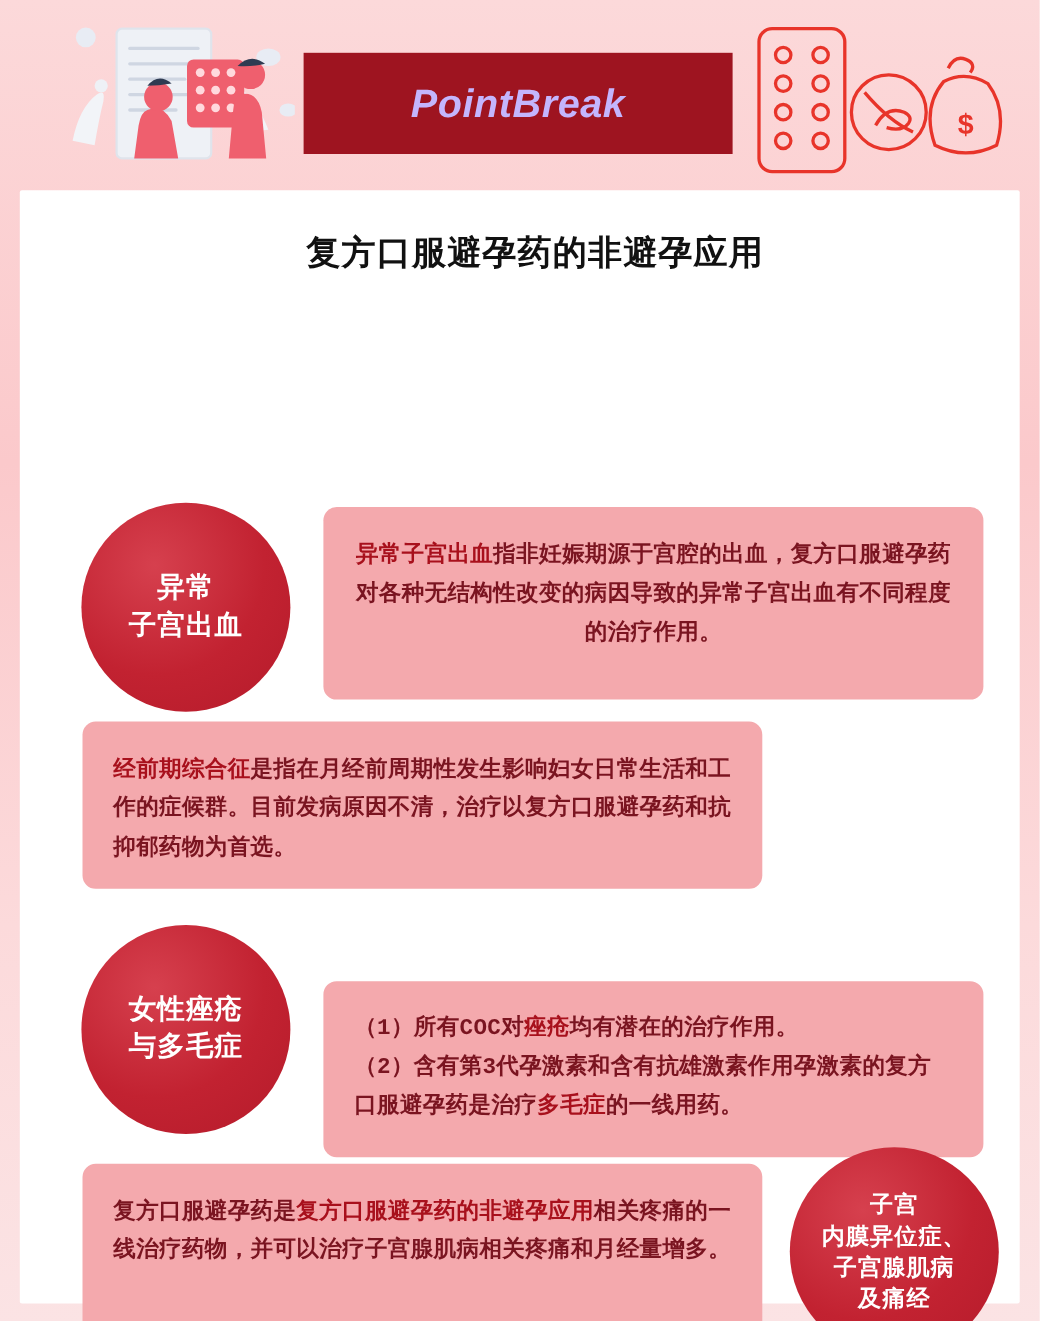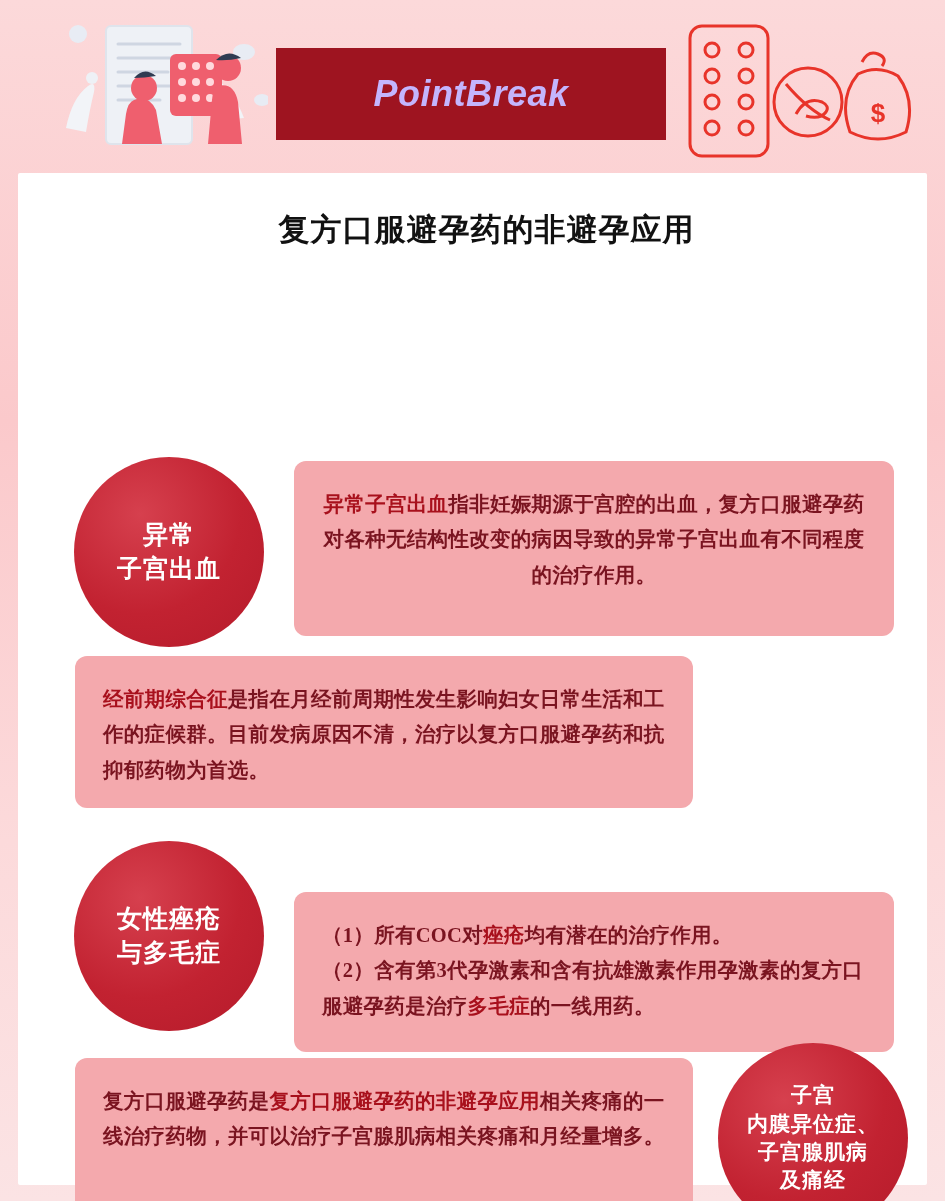--- a/index.html
+++ b/index.html
@@ -126,21 +126,21 @@
   #row1 { top: 280px; height: 190px; }
   #row1 .circle { left: 56px; top: 4px; }
   #row1 .bubble { left: 276px; top: 8px; width: 600px; height: 175px; text-align: center; }
 
   
   #row2 { top: 475px; height: 190px; }
   #row2 .circle { left: 700px; top: 0; }
   #row2 .bubble { left: 57px; top: 8px; width: 618px; height: 152px; }
 
   
-  #row3 { top: 668px; height: 190px; }
+  #row3 { top: 668px; height: 190px; font-family: Liberation Mono, monospace; }
   #row3 .circle { left: 56px; top: 0; }
   #row3 .bubble { left: 276px; top: 15px; width: 600px; height: 160px; margin-top: 36px; }
 
   
   #row4 { top: 870px; height: 195px; }
   #row4 .circle { left: 700px; top: 0; font-size: 21px; }
   #row4 .bubble { left: 57px; top: 15px; width: 618px; height: 155px; }
 </style>
 </head>
 <body>

